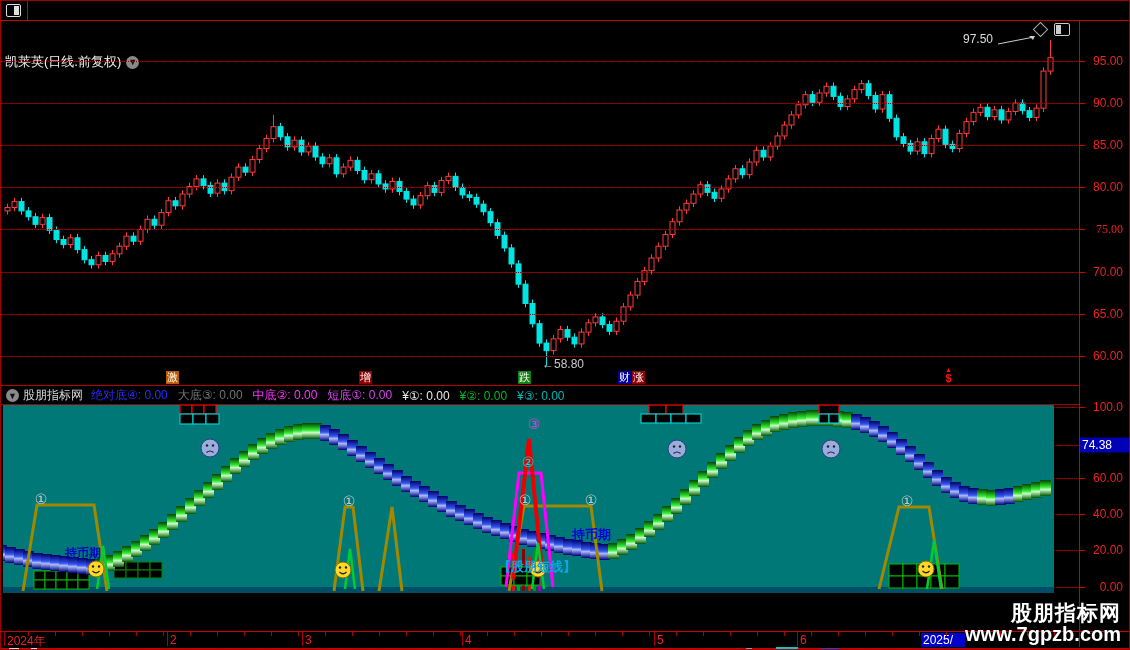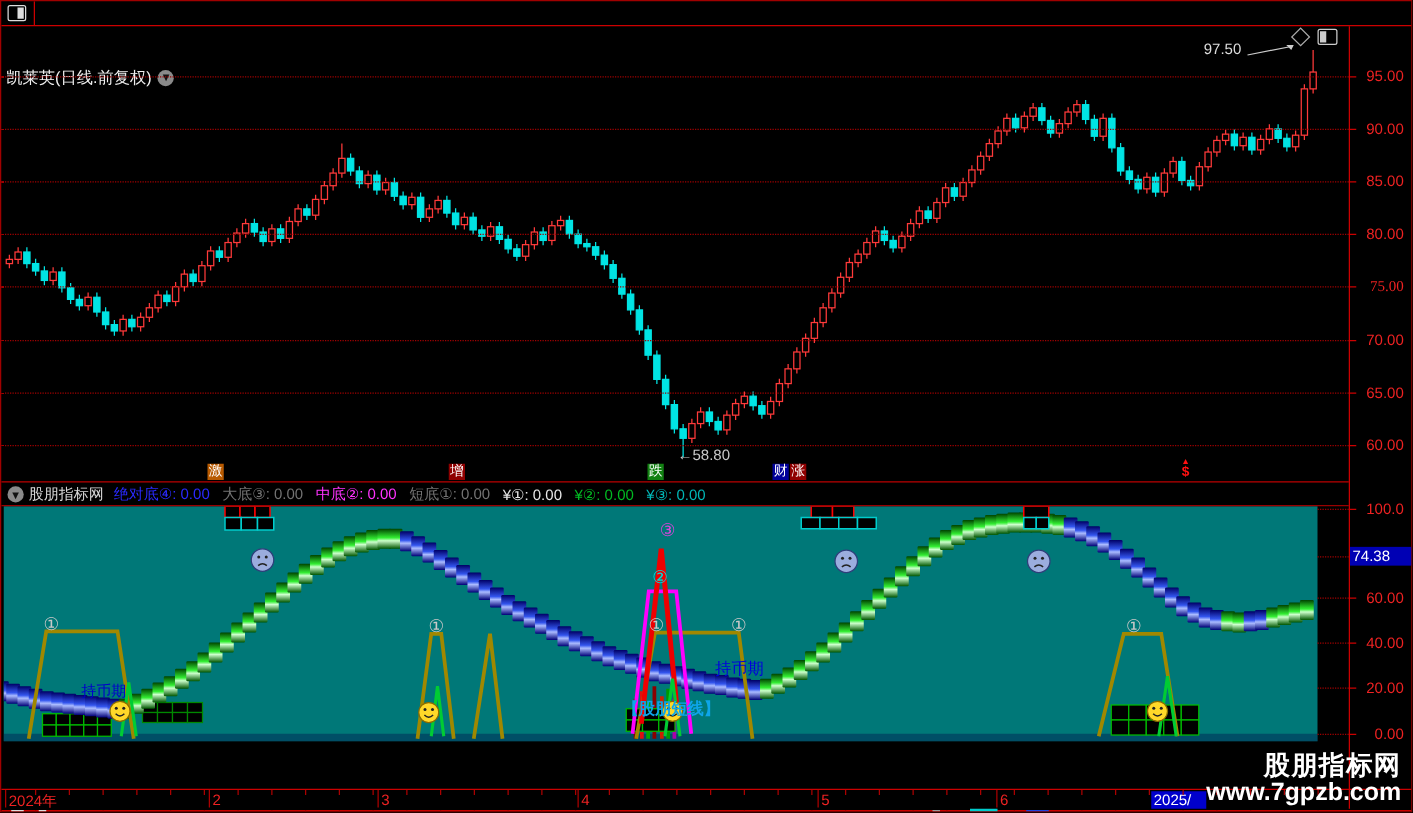--- a/index.html
+++ b/index.html
@@ -38,21 +38,21 @@
   .gutter-dot{position:absolute;left:1053px;width:25px;height:0;border-top:1px dotted #a00000;}
   
   #ind-header{position:absolute;left:0;top:386px;width:1078px;height:17px;display:flex;align-items:center;font-size:12px;white-space:nowrap;}
   #ind-header .fld{margin-right:10px;}
   #ind-header .src{color:#d8d8d8;margin:0 8px 0 4px;}
   
   .ev-tag{position:absolute;color:#fff;font-size:11px;line-height:13px;padding:0 1px;top:370px;}
   #dollar-tag{position:absolute;left:944px;top:364px;color:#ff1111;font-size:11px;line-height:9px;text-align:center;font-weight:bold;}
   #hi-label{position:absolute;left:962px;top:31px;color:#dcdcdc;font-size:12px;}
   #lo-label{position:absolute;left:541px;top:356px;color:#c8c8c8;font-size:12px;}
-  .blue-txt{position:absolute;font-weight:normal;color:#0000d0;}
+  .blue-txt{position:absolute;font-weight:bold;color:#0000d0;}
   .blk-txt{position:absolute;color:#000;font-weight:bold;}
   
   #date-axis{position:absolute;left:0;top:630px;width:1130px;height:16px;border-top:1px solid #cc0000;border-bottom:1px solid #cc0000;}
   .date-label{position:absolute;color:#ee2222;font-size:12px;top:1px;}
   #year-box{position:absolute;top:1px;left:920px;width:42px;height:14px;background:#0000cc;color:#fff;font-size:12px;line-height:14px;padding-left:2px;}
   .tickmaj{position:absolute;top:0;width:1px;height:14px;background:#aa0000;}
   .tickmin{position:absolute;top:0;width:1px;height:4px;background:#aa0000;}
   .tickbot{position:absolute;top:16px;width:1px;height:3px;background:#aa0000;}
   .frag{position:absolute;}
   
@@ -678,21 +678,21 @@
       <div class="gutter-dot" style="top: 586px;"></div>
     </div>
   <div id="ind-cur" style="top: 444px;">74.38</div>
 
   <div id="ind-header">
     <span class="circle-chev">▼</span>
     <span class="src">股朋指标网</span>
   <span class="fld" style="color: rgb(42, 42, 255);">绝对底④: 0.00</span>
       <span class="fld" style="color: #737373;">大底③: 0.00</span>
       <span class="fld" style="color: rgb(255, 51, 255);">中底②: 0.00</span>
-      <span class="fld" style="color: #737373;">短底①: 0.00</span>
+      <span class="fld" style="color: #d946ef;">短底①: 0.00</span>
       <span class="fld" style="color: rgb(232, 232, 232);">¥①: 0.00</span>
       <span class="fld" style="color: rgb(0, 187, 34);">¥②: 0.00</span>
       <span class="fld" style="color: rgb(0, 184, 184);">¥③: 0.00</span>
     </div>
 
   <div id="hi-label">
     <span>97.50</span>
     <svg width="44" height="16" style="vertical-align:middle">
       <line x1="2" y1="12" x2="38" y2="5" stroke="#cccccc" stroke-width="1"></line>
       <path d="M39,4 l-6,0 l4,4 z" fill="#cccccc"></path>

